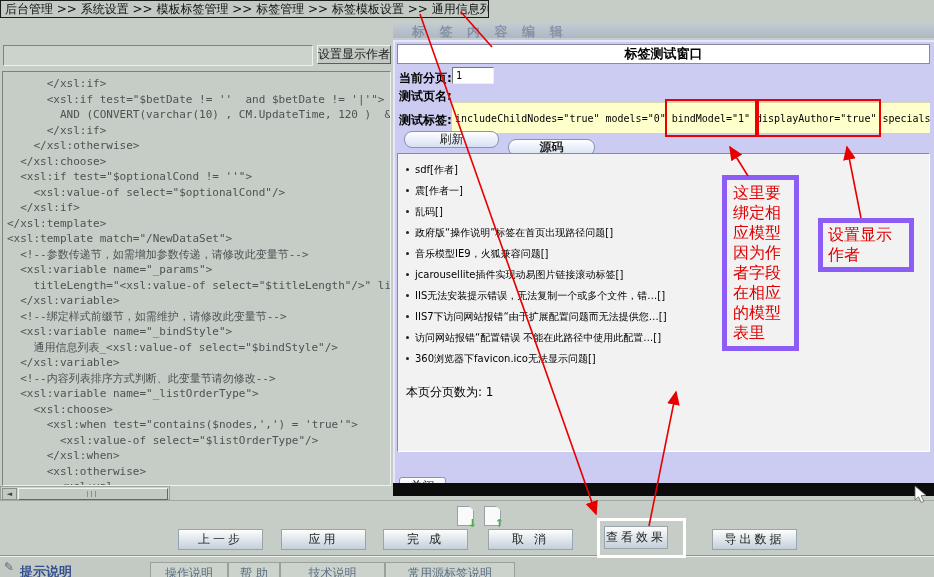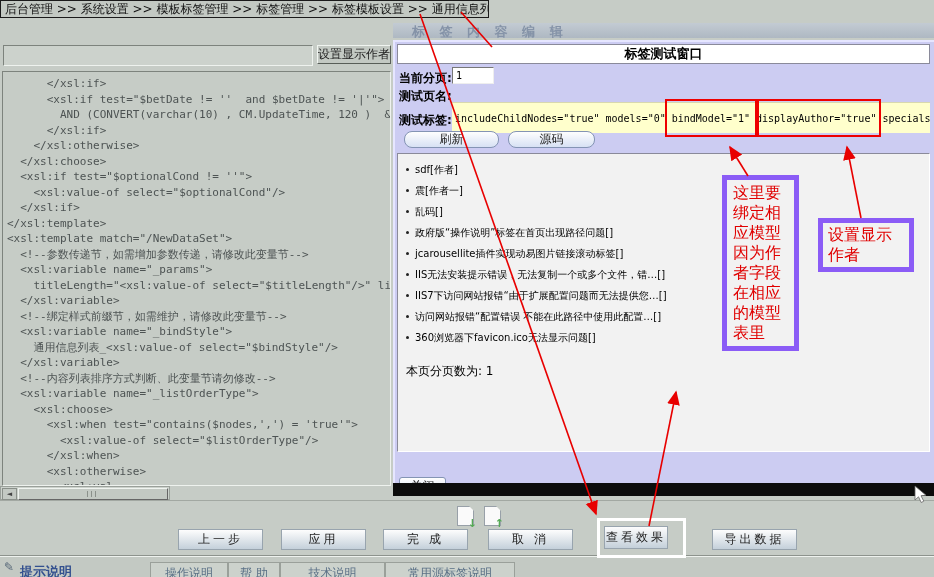--- a/index.html
+++ b/index.html
@@ -50,21 +50,21 @@
       border-top:1px solid #777;border-left:1px solid #777;border-bottom:1px solid #eee;
       border-right:1px solid #eee;line-height:15px;padding-left:3px;}
   .test-page-input{left:59px;top:46px;width:478px;height:16px;background:#fffff2;
       border-top:3px solid #6d28d9;line-height:15px;padding-left:3px;margin-top:24px;}
   .test-tag-input{left:59px;top:62px;width:478px;height:31px;background:#ffffcc;
       border-top:1px solid #d8d8ae;line-height:31px;padding-left:3px;}
   .dlg-btn{position:absolute;height:17px;background:linear-gradient(#fefefe,#d7e1f4);
       border:1px solid #8494b4;border-radius:8px;font-size:12px;text-align:center;
       line-height:15px;color:#222;box-sizing:border-box;}
   .refresh-btn{left:11px;top:91px;width:95px;}
-  .source-btn{left:115px;top:91px;width:87px;}
+  .source-btn{left:115px;top:99px;width:87px;font-weight:bold;}
   .result-panel{position:absolute;left:4px;top:113px;width:533px;height:299px;background:#f2f2f2;
       border-top:1px solid #8a8a9a;border-left:1px solid #8a8a9a;border-bottom:1px solid #fff;
       border-right:1px solid #fff;box-sizing:border-box;overflow:hidden;padding:5px 0 0 6px;}
   .result-item{position:relative;font-size:10px;line-height:21px;color:#000;padding-left:11px;
       white-space:nowrap;}
   .result-item::before{content:"";position:absolute;left:2px;top:9px;width:3px;height:3px;
       background:#222;border-radius:50%;}
   .page-count{font-size:12px;color:#000;margin-top:15px;padding-left:2px;}
   .close-btn{left:6px;top:437px;width:47px;height:19px;border-radius:3px;line-height:17px;}
   .black-strip{position:absolute;left:393px;top:483px;width:541px;height:13px;background:#0c0c0c;}
@@ -173,20 +173,21 @@
 
     <div class="dlg-btn refresh-btn">刷新</div>
     <div class="dlg-btn source-btn">源码</div>
 
     <div class="result-panel">
       <div>
           <div class="result-item">sdf[作者]</div>
           <div class="result-item">震[作者一]</div>
           <div class="result-item">乱码[]</div>
           <div class="result-item">政府版“操作说明”标签在首页出现路径问题[]</div>
+          <div class="result-item">音乐模型IE9，火狐兼容问题[]</div>
           <div class="result-item">jcarousellite插件实现动易图片链接滚动标签[]</div>
           <div class="result-item">IIS无法安装提示错误，无法复制一个或多个文件，错…[]</div>
           <div class="result-item">IIS7下访问网站报错“由于扩展配置问题而无法提供您…[]</div>
           <div class="result-item">访问网站报错“配置错误 不能在此路径中使用此配置…[]</div>
           <div class="result-item">360浏览器下favicon.ico无法显示问题[]</div>
         </div>
       <div class="page-count">本页分页数为: 1</div>
     </div>
 
     <div class="dlg-btn close-btn">关闭</div>

